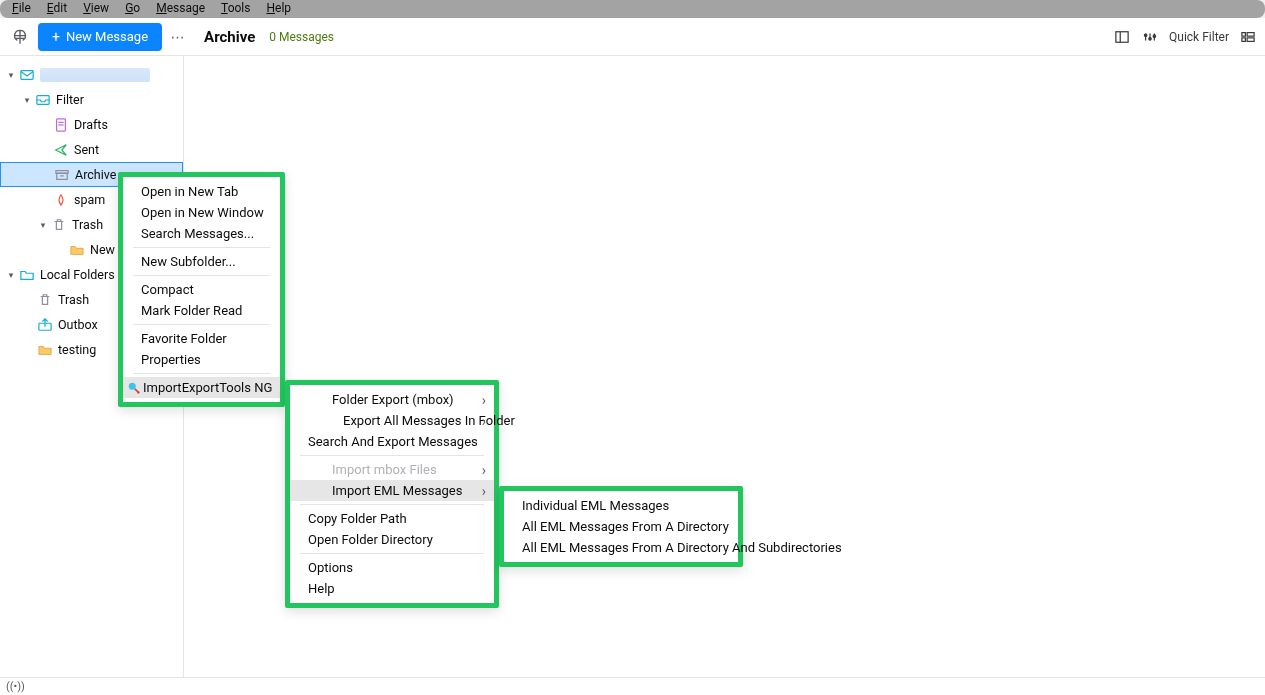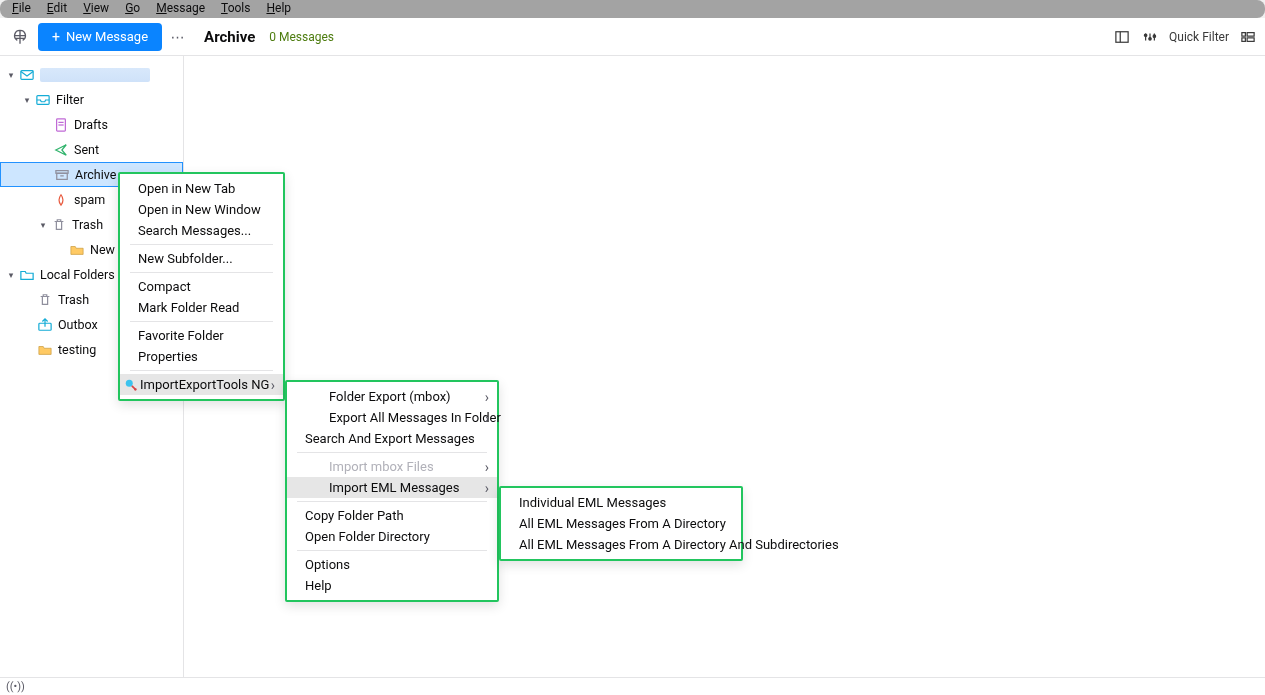--- a/index.html
+++ b/index.html
@@ -29,21 +29,21 @@
 .tree-row .label { font-size: 12.5px; }
 .tree-row.selected { background: #cde6ff; border: 1px solid #2292ff; }
 .tree-row.account .label-pill { width: 110px; height: 14px; border-radius: 2px; background: linear-gradient(#d8e8fb,#cfe2f9); }
 .bold { font-weight: 400; }
 .indent-0 { padding-left: 4px; }
 .indent-1 { padding-left: 20px; }
 .indent-2 { padding-left: 36px; }
 .indent-3 { padding-left: 52px; }
 .indent-4 { padding-left: 68px; }
 
-.context-menu { position: absolute; background: #fff; border: 2px solid #22c55e; border-radius: 2px; box-shadow: 0 4px 12px rgba(0,0,0,.12); padding: 4px 0; font-size: 13px; z-index: 100; }
+.context-menu { position: absolute; background: #fff; border: 5px solid #22c55e; border-radius: 2px; box-shadow: 0 4px 12px rgba(0,0,0,.12); padding: 4px 0; font-size: 13px; z-index: 100; }
 .cm-item { padding: 3px 18px; display: flex; align-items: center; cursor: pointer; white-space: nowrap; min-height: 21px; position: relative; }
 .cm-item.highlighted { background: #e6e6e6; }
 .cm-item.disabled { color: #b1b1b9; cursor: default; }
 .cm-item.has-sub::after { content: '›'; position: absolute; right: 8px; font-size: 14px; color: #5b5b66; }
 .cm-sep { height: 1px; background: #e4e4e6; margin: 3px 10px; }
 .cm-item .item-icon { width: 18px; margin-left: -14px; margin-right: 2px; display:flex; align-items:center; justify-content:center; }
 
 #menu1 { left: 118px; top: 172px; width: 167px; }
 #menu2 { left: 285px; top: 380px; width: 214px; }
 #menu3 { left: 499px; top: 486px; width: 244px; }
@@ -266,21 +266,21 @@
         </svg>
       </span>
     <span>ImportExportTools NG</span>
   </div>
 </div>
 
 <div id="menu2" class="context-menu">
   <div class="cm-item has-sub" style="padding-left:42px;">
       <span>Folder Export (mbox)</span>
     </div>
-  <div class="cm-item has-sub" style="padding-left:42px;text-align:right;">
+  <div class="cm-item has-sub" style="padding-left:53px;text-align:right;">
       <span>Export All Messages In Folder</span>
     </div>
   <div class="cm-item">
       <span>Search And Export Messages</span>
     </div>
   <div class="cm-sep"></div>
   <div class="cm-item has-sub disabled" style="padding-left:42px;">
       <span>Import mbox Files</span>
     </div>
   <div class="cm-item has-sub highlighted" style="padding-left:42px;">

